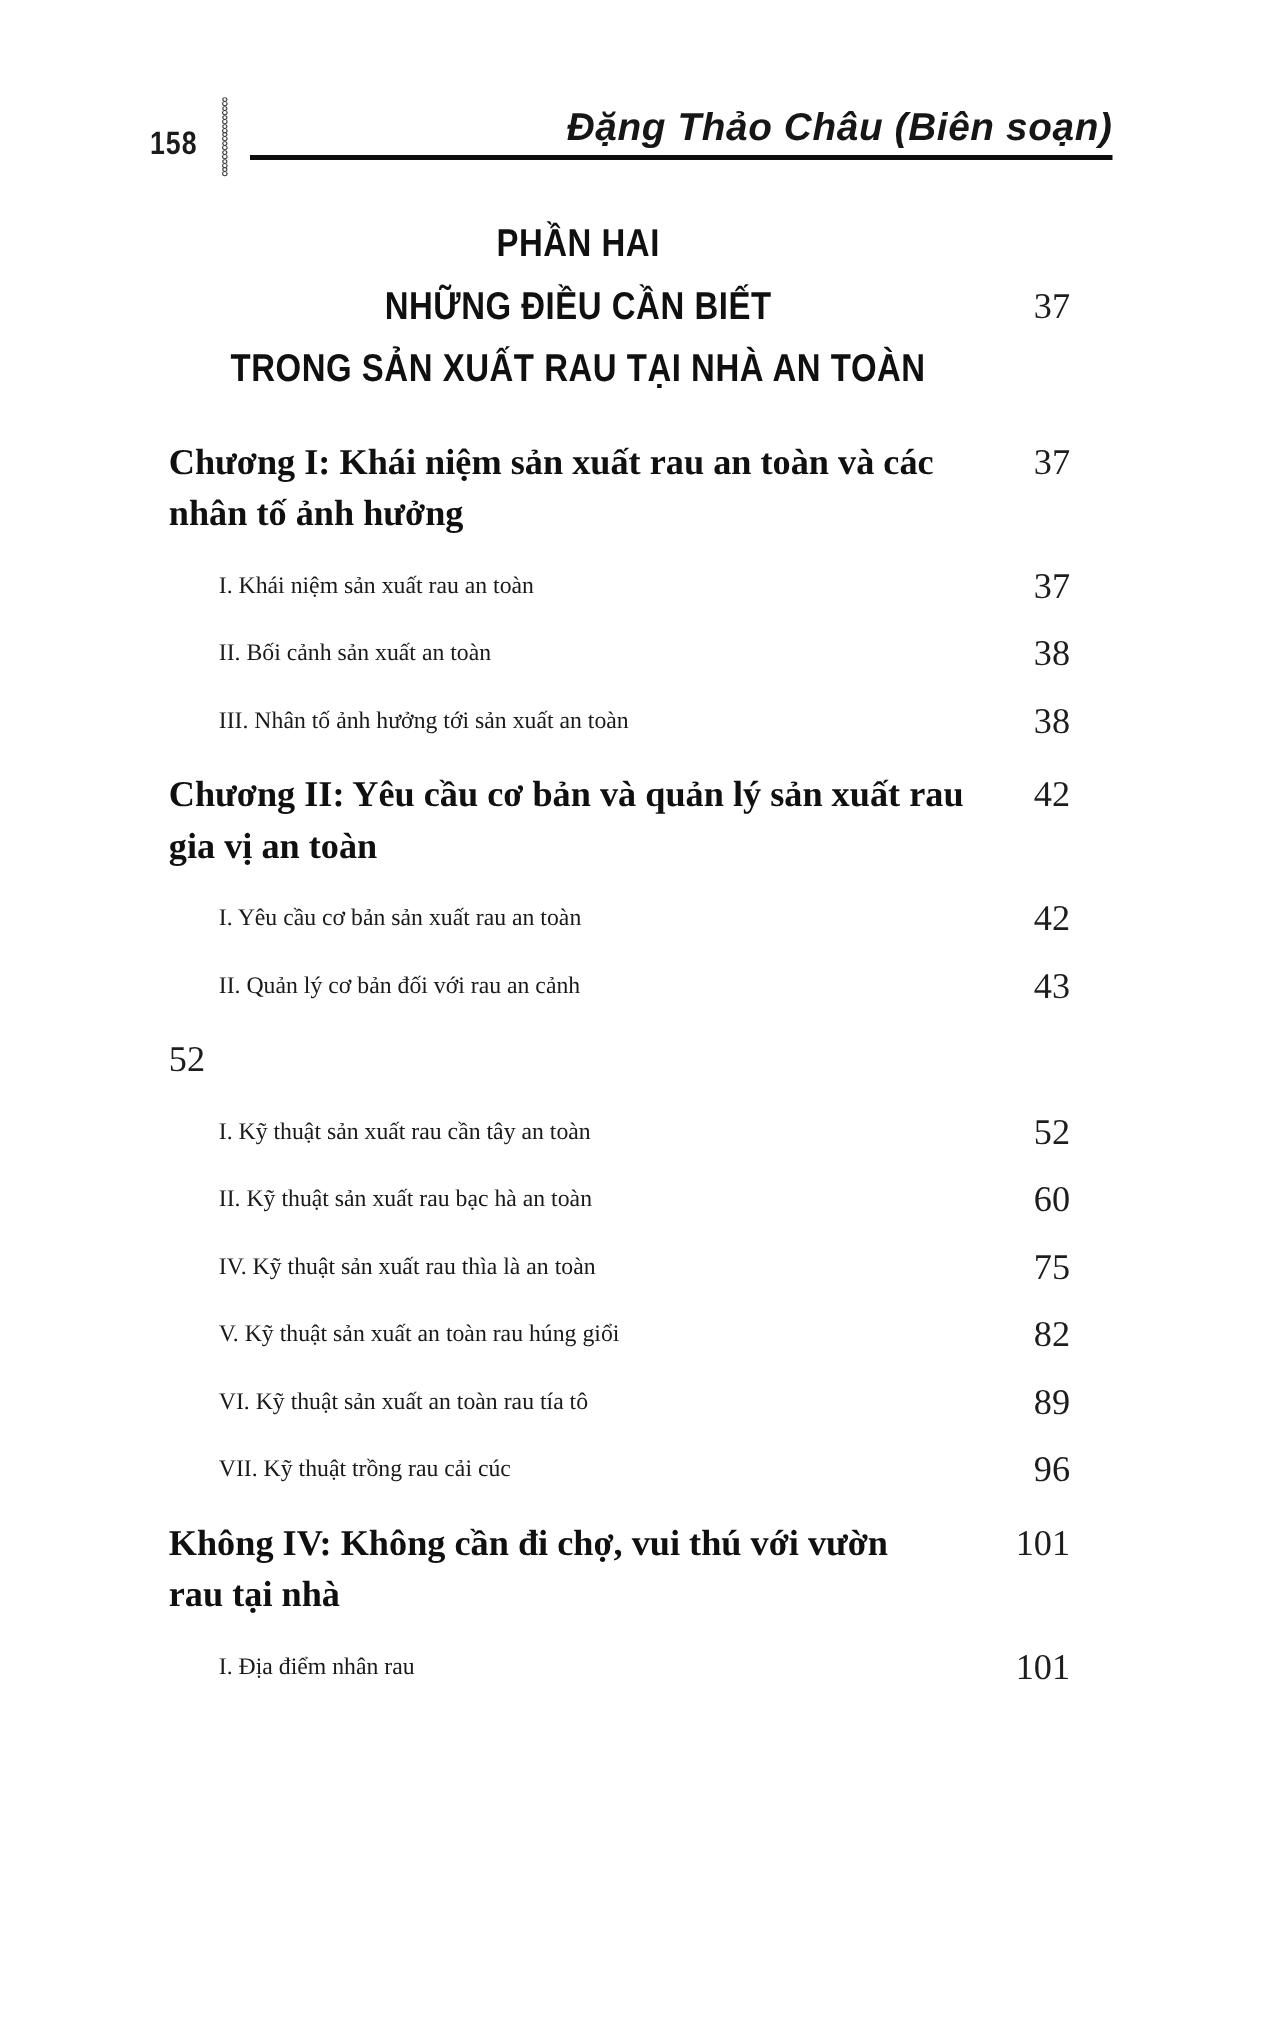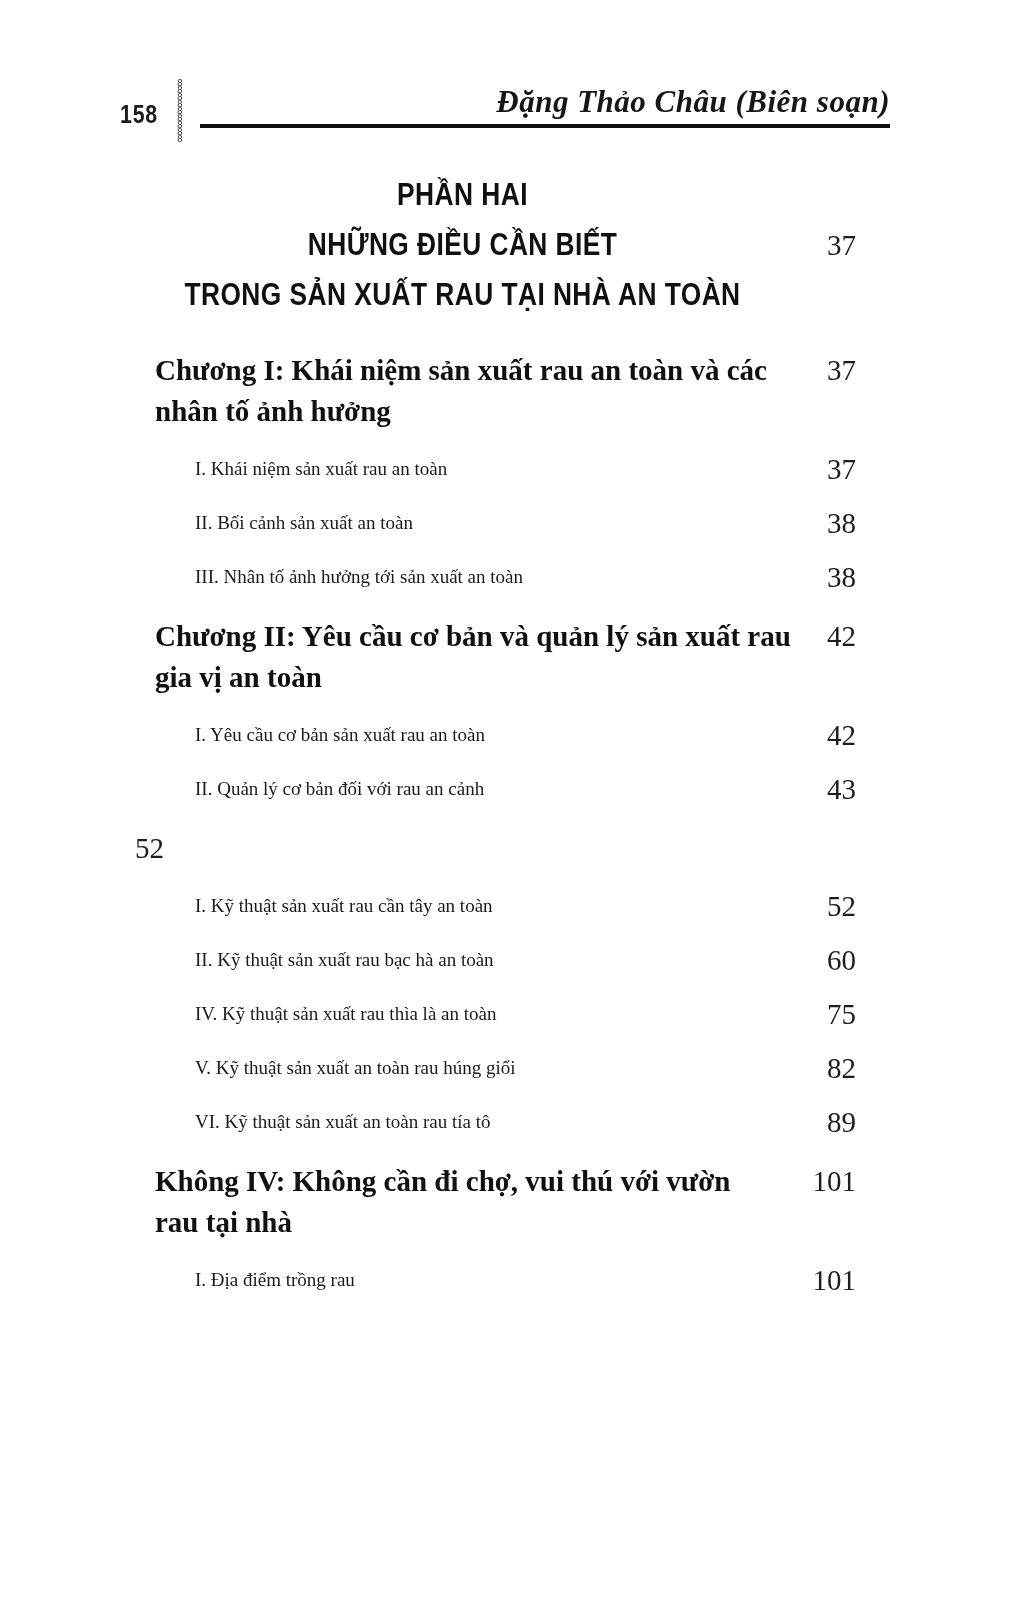--- a/index.html
+++ b/index.html
@@ -23,21 +23,21 @@
     letter-spacing:1px;
   }
   .chain {
     position:absolute; left:177px; top:79px;
     font-family:"DejaVu Sans Mono",monospace;
     font-size:9.5px; line-height:7px; color:#3c3c3c;
     white-space:pre; text-align:center;
   }
   .author {
     position:absolute; right:134px; top:84px;
-    font-family:Liberation Serif, serif;
+    font-family:Liberation Sans, sans-serif;
     font-style:italic; font-weight:700;
     font-size:31px; color:#161616;
     letter-spacing:0.5px;
   }
   .header-rule {
     position:absolute; left:200px; top:124px;
     width:690px; height:4px; background:#0e0e0e;
   }
 
   
@@ -55,21 +55,21 @@
   .title-page {
     position:absolute; top:50px; right:0;
     font-size:29px; line-height:50px; color:#1d1d1d;
   }
 
   
   .toc {
     position:absolute; left:135px; top:338px; width:721px;
   }
   .row { display:flex; justify-content:space-between; align-items:flex-start; }
-  .row-text { flex:1 1 auto; padding-right:12px; white-space:pre-line;margin-left:20px; }
+  .row-text { flex:1 1 auto; padding-right:12px; white-space:pre-line; }
   .row-page { flex:0 0 auto; text-align:right; color:#1d1d1d; }
 
   .row.chapter { padding:12px 0 10px 0; }
   .row.chapter .row-text {
     font-weight:700; font-size:29px; line-height:41px; color:#101010;
   }
   .row.chapter .row-page { font-size:29px; line-height:41px; }
 
   .row.item .row-text {
     font-size:19px; line-height:54px; padding-left:40px; color:#1a1a1a;
@@ -153,24 +153,28 @@
         <div class="row-page">75</div>
       </div>
       <div class="row item">
         <div class="row-text">V. Kỹ thuật sản xuất an toàn rau húng giổi</div>
         <div class="row-page">82</div>
       </div>
       <div class="row item">
         <div class="row-text">VI. Kỹ thuật sản xuất an toàn rau tía tô</div>
         <div class="row-page">89</div>
       </div>
+      <div class="row item">
+        <div class="row-text">VII. Kỹ thuật trồng rau cải cúc</div>
+        <div class="row-page">96</div>
+      </div>
       <div class="row chapter">
         <div class="row-text">Không IV: Không cần đi chợ, vui thú với vườn
 rau tại nhà</div>
         <div class="row-page">101</div>
       </div>
       <div class="row item">
-        <div class="row-text">I. Địa điểm trồng rau</div>
+        <div class="row-text">I. Địa điểm nhân rau</div>
         <div class="row-page">101</div>
       </div>
     </section>
 
 </div>
 
 </body></html>

